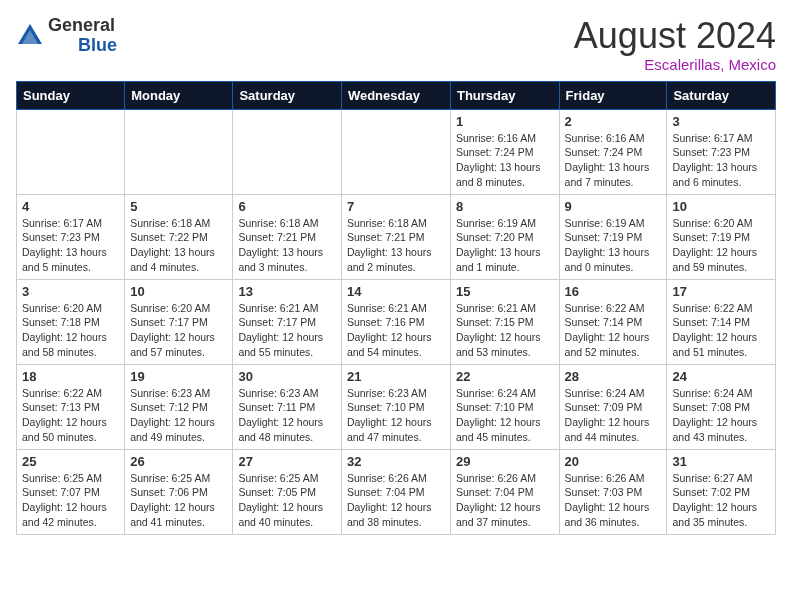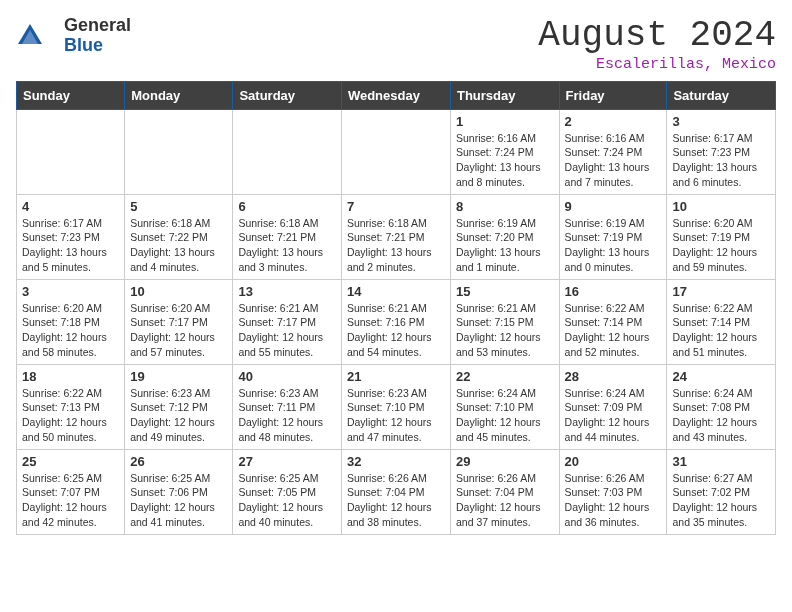--- a/index.html
+++ b/index.html
@@ -12,54 +12,53 @@
     }
     .header {
       display: flex;
       justify-content: space-between;
       align-items: flex-start;
       margin-bottom: 8px;
     }
     .logo {
       display: flex;
       align-items: center;
-      gap: 20px;
+      gap: 4px;
     }
     .logo-text {
       font-size: 18px;
       font-weight: bold;
       line-height: 1.1;
     }
     .logo-general { color: #333; }
-    .logo-blue { color: #1a5ba8; }
+    .logo-blue { color: #1a5ba8; margin-left: 30px; }
     .logo-icon {
       width: 28px;
       height: 28px;
     }
     .title-block {
       text-align: right;
-      font-family: Liberation Mono, monospace;
     }
     .month-year {
       font-size: 36px;
       font-weight: normal;
       color: #333;
       line-height: 1.1;
     }
     .location {
       font-size: 15px;
       color: #a21caf;
     }
     .calendar {
       width: 100%;
       border-collapse: collapse;
       border: 1px solid #ccc;
     }
     .calendar th {
-      background-color: #404040;
+      background-color: #0f172a;
       color: #fff;
       text-align: left;
       padding: 6px 6px;
       font-size: 13px;
       font-weight: bold;
       border: 1px solid #1a5ba8;
     }
     .calendar td {
       border: 1px solid #ccc;
       vertical-align: top;
@@ -259,21 +258,21 @@
 and 50 minutes.</div>
         </td>
         <td>
           <div class="day-number">19</div>
           <div class="day-info" style="white-space: pre-line;">Sunrise: 6:23 AM
 Sunset: 7:12 PM
 Daylight: 12 hours
 and 49 minutes.</div>
         </td>
         <td>
-          <div class="day-number">40</div>
+          <div class="day-number">30</div>
           <div class="day-info" style="white-space: pre-line;">Sunrise: 6:23 AM
 Sunset: 7:11 PM
 Daylight: 12 hours
 and 48 minutes.</div>
         </td>
         <td>
           <div class="day-number">21</div>
           <div class="day-info" style="white-space: pre-line;">Sunrise: 6:23 AM
 Sunset: 7:10 PM
 Daylight: 12 hours

